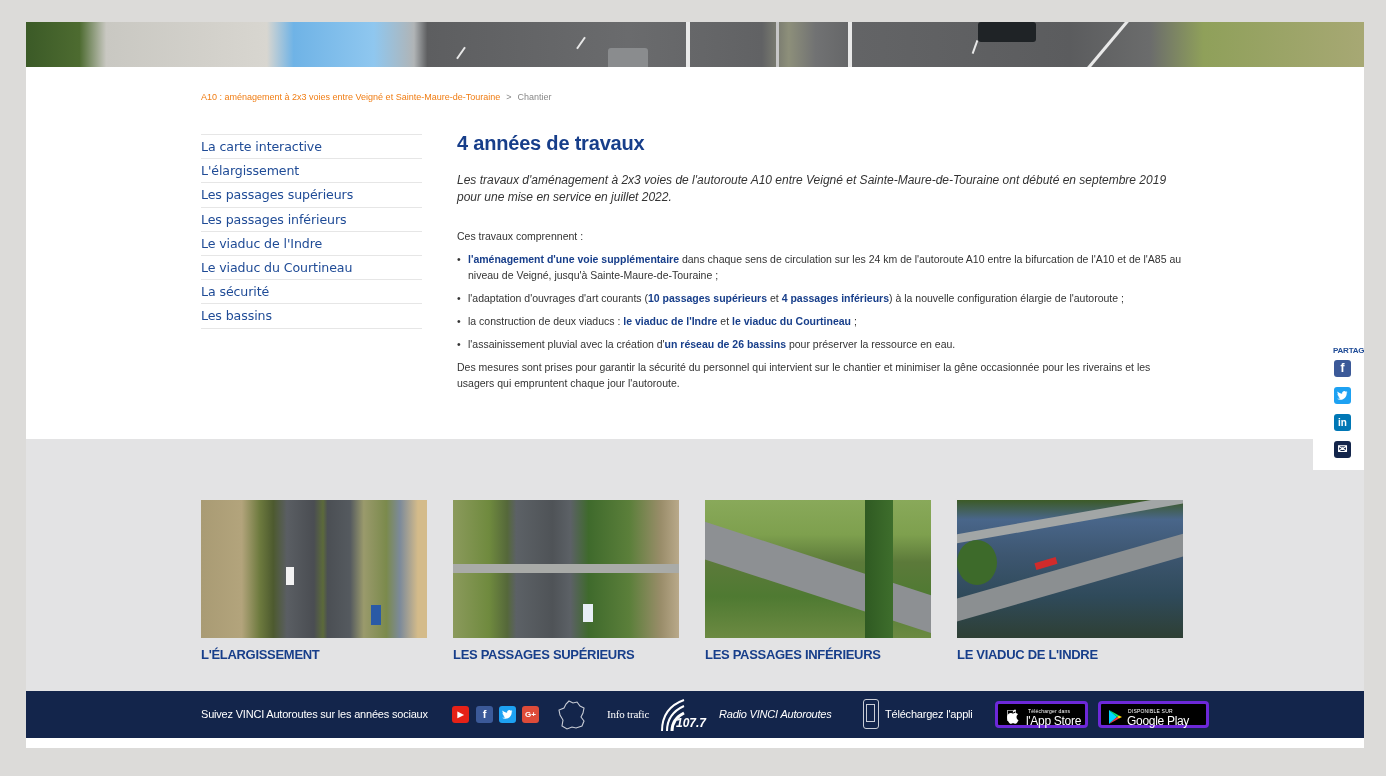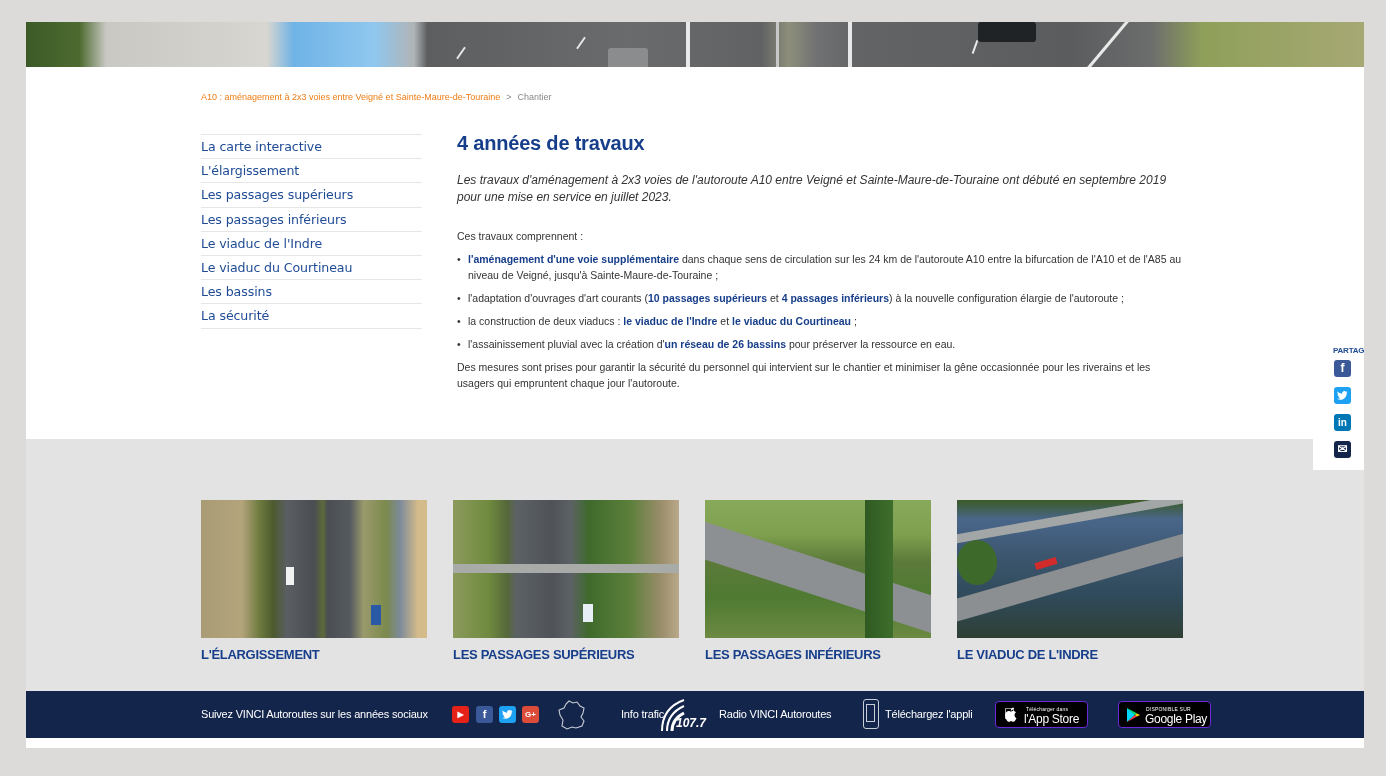--- a/index.html
+++ b/index.html
@@ -44,21 +44,21 @@
   
   .band { position: absolute; left: 0; top: 417px; width: 1338px; height: 252px; background: #e3e3e4; }
   .card { position: absolute; top: 61px; width: 226px; cursor: pointer; }
   .card .img { width: 226px; height: 138px; position: relative; overflow: hidden; }
   .card .title { margin-top: 9px; font-size: 13px; font-weight: bold; color: #173e8a; letter-spacing: -0.3px; white-space: nowrap; }
 
   
   .footer { position: absolute; left: 0; top: 669px; width: 1338px; height: 47px; background: #13254b; color: #fff; }
   .footer .ftext { position: absolute; top: 17px; font-size: 11px; color: #fff; white-space: nowrap; letter-spacing: -0.2px; }
   .footer .soc { position: absolute; top: 15px; width: 17px; height: 17px; border-radius: 3px; font-size: 11px; font-weight: bold; text-align: center; line-height: 17px; color: #fff; cursor: pointer; }
-  .storebtn { position: absolute; top: 10px; height: 27px; background: #000; border: 1px solid #6d28d9; border-radius: 4px; color: #fff; cursor: pointer; }
+  .storebtn { position: absolute; top: 10px; height: 27px; background: #000; border: 3px solid #6d28d9; border-radius: 4px; color: #fff; cursor: pointer; }
   .storebtn .small { position: absolute; font-size: 5px; letter-spacing: 0.2px; }
   .storebtn .big { position: absolute; font-size: 12px; letter-spacing: -0.3px; }
 </style>
 </head>
 <body>
 
 <div class="page">
 
   <div class="hero">
     <div class="stripe" style="left:660px;"></div>
@@ -76,27 +76,27 @@
     <a>A10 : aménagement à 2x3 voies entre Veigné et Sainte-Maure-de-Touraine</a><span class="sep">&gt;</span><span>Chantier</span>
   </div>
 
   <nav class="sidemenu">
     <a class="item">La carte interactive</a>
     <a class="item">L'élargissement</a>
     <a class="item">Les passages supérieurs</a>
     <a class="item">Les passages inférieurs</a>
     <a class="item">Le viaduc de l'Indre</a>
     <a class="item">Le viaduc du Courtineau</a>
+    <a class="item">La sécurité</a>
     <a class="item">Les bassins</a>
-    <a class="item">La sécurité</a>
   </nav>
 
   <div class="content">
     <h1>4 années de travaux</h1>
-    <p class="intro">Les travaux d'aménagement à 2x3 voies de l'autoroute A10 entre Veigné et Sainte-Maure-de-Touraine ont débuté en septembre 2019 pour une mise en service en juillet 2023.</p>
+    <p class="intro">Les travaux d'aménagement à 2x3 voies de l'autoroute A10 entre Veigné et Sainte-Maure-de-Touraine ont débuté en septembre 2019 pour une mise en service en juillet 2022.</p>
     <p class="lead">Ces travaux comprennent :</p>
     <ul>
       <li><b class="link">l'aménagement d'une voie supplémentaire</b><span> dans chaque sens de circulation sur les 24 km de l'autoroute A10 entre la bifurcation de l'A10 et de l'A85 au niveau de Veigné, jusqu'à Sainte-Maure-de-Touraine ;</span></li>
       <li><span>l'adaptation d'ouvrages d'art courants (</span><b class="link">10 passages supérieurs</b><span> et </span><b class="link">4 passages inférieurs</b><span>) à la nouvelle configuration élargie de l'autoroute ;</span></li>
       <li><span>la construction de deux viaducs : </span><b class="link">le viaduc de l'Indre</b><span> et </span><b class="link">le viaduc du Courtineau</b><span> ;</span></li>
       <li><span>l'assainissement pluvial avec la création d'</span><b class="link">un réseau de 26 bassins</b><span> pour préserver la ressource en eau.</span></li>
     </ul>
     <p class="closing">Des mesures sont prises pour garantir la sécurité du personnel qui intervient sur le chantier et minimiser la gêne occasionnée pour les riverains et les usagers qui empruntent chaque jour l'autoroute.</p>
   </div>
 
@@ -154,46 +154,46 @@
           <path d="M13.5 5.2c-.4.2-.8.3-1.2.3.4-.3.8-.7.9-1.2-.4.2-.9.4-1.3.5-.4-.4-1-.7-1.6-.7-1.2 0-2.2 1-2.2 2.2 0 .2 0 .3.1.5-1.8-.1-3.4-1-4.5-2.3-.2.3-.3.7-.3 1.1 0 .8.4 1.4 1 1.8-.4 0-.7-.1-1-.3 0 1.1.8 2 1.8 2.2-.2.1-.4.1-.6.1h-.4c.3.9 1.1 1.5 2.1 1.5-.8.6-1.7.9-2.8.9H3c1 .6 2.1 1 3.4 1 4 0 6.3-3.4 6.3-6.3v-.3c.3-.3.6-.6.8-1z" fill="#fff"></path>
         </svg>
     </span>
     <span class="soc" style="left:496px;background:#dd4b39;font-size:8px;">G+</span>
 
     <span style="position:absolute;left:531px;top:8px;cursor:pointer;">
       <svg width="30" height="32" viewBox="0 0 30 32">
           <path d="M12 2 L16 4 L20 3 L23 7 L27 9 L26 14 L24 18 L27 22 L25 27 L19 29 L15 28 L10 30 L5 27 L6 21 L3 16 L2 11 L7 9 L9 5 Z" fill="none" stroke="#c9cdd6" stroke-width="1.1"></path>
         </svg>
     </span>
-    <span class="ftext" style="left:595px;">Info trafic</span>
+    <span class="ftext" style="left:581px;font-family:Liberation Serif, serif;">Info trafic</span>
 
     <span style="position:absolute;left:632px;top:6px;width:56px;height:36px;cursor:pointer;">
       <svg width="30" height="34" viewBox="0 0 30 34">
         <path d="M4 34 C4 18 12 8 26 3" fill="none" stroke="#fff" stroke-width="2"></path>
         <path d="M9 34 C9 22 15 14 26 9" fill="none" stroke="#fff" stroke-width="2"></path>
         <path d="M14 34 C14 26 18 20 26 16" fill="none" stroke="#fff" stroke-width="3"></path>
       </svg>
       <span style="position:absolute;left:18px;top:19px;font-size:12px;font-style:italic;font-weight:bold;color:#fff;">107.7</span>
     </span>
-    <span class="ftext" style="left:693px;">Radio VINCI Autoroutes</span>
+    <span class="ftext" style="left:693px;font-style:italic;">Radio VINCI Autoroutes</span>
 
     <span style="position:absolute;left:837px;top:8px;width:16px;height:30px;border:1.5px solid #c9cdd6;border-radius:3px;">
       <span style="position:absolute;left:2px;top:4px;width:9px;height:18px;border:1px solid #c9cdd6;"></span>
     </span>
     <span class="ftext" style="left:859px;">Téléchargez l'appli</span>
 
     <div class="storebtn" style="left:969px;width:93px;">
       <span style="position:absolute;left:8px;top:3px;font-size:16px;"></span>
       <svg style="position:absolute;left:8px;top:5px;" width="13" height="15" viewBox="0 0 13 15">
           <path d="M10.5 8c0-1.8 1.5-2.6 1.5-2.7-.8-1.2-2.1-1.4-2.5-1.4-1.1-.1-2.1.6-2.6.6-.6 0-1.4-.6-2.3-.6C3.4 4 2.3 4.7 1.7 5.8.4 8 1.4 11.3 2.6 13c.6.9 1.3 1.8 2.2 1.8.9 0 1.2-.6 2.3-.6 1.1 0 1.4.6 2.3.6 1 0 1.6-.9 2.1-1.7.7-1 .9-1.9 1-2-.1 0-2-.7-2-3.1zM8.8 2.6c.5-.6.8-1.4.7-2.2-.7 0-1.5.5-2 1-.4.5-.8 1.3-.7 2.1.8.1 1.5-.4 2-.9z" fill="#fff"></path>
         </svg>
       <span class="small" style="left:30px;top:4px;">Télécharger dans</span>
       <span class="big" style="left:28px;top:10px;">l'App Store</span>
     </div>
-    <div class="storebtn" style="left:1072px;width:93px;margin-left:20px;">
+    <div class="storebtn" style="left:1072px;width:111px;">
       <svg style="position:absolute;left:7px;top:5px;" width="15" height="16" viewBox="0 0 15 16">
         <path d="M1 1 L9 8 L1 15 Z" fill="#00d7fe"></path>
         <path d="M1 1 L11 6.5 L9 8 Z" fill="#00f076"></path>
         <path d="M1 15 L11 9.5 L9 8 Z" fill="#ff3a44"></path>
         <path d="M11 6.5 L14 8 L11 9.5 L9 8 Z" fill="#ffd500"></path>
       </svg>
       <span class="small" style="left:27px;top:4px;">DISPONIBLE SUR</span>
       <span class="big" style="left:26px;top:10px;">Google Play</span>
     </div>
   </div>

